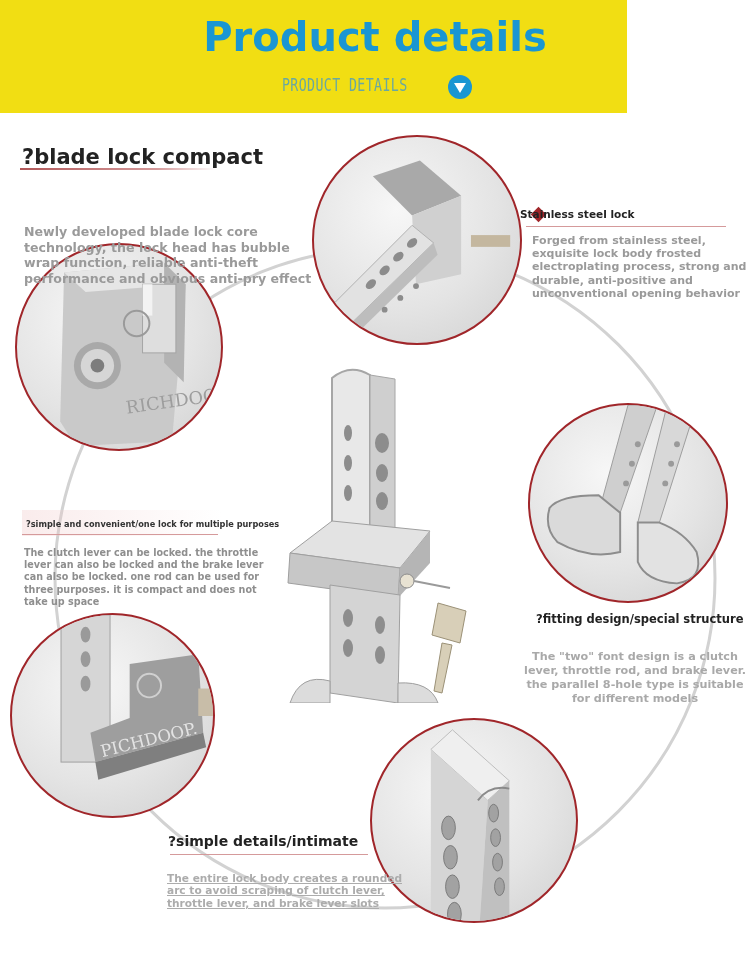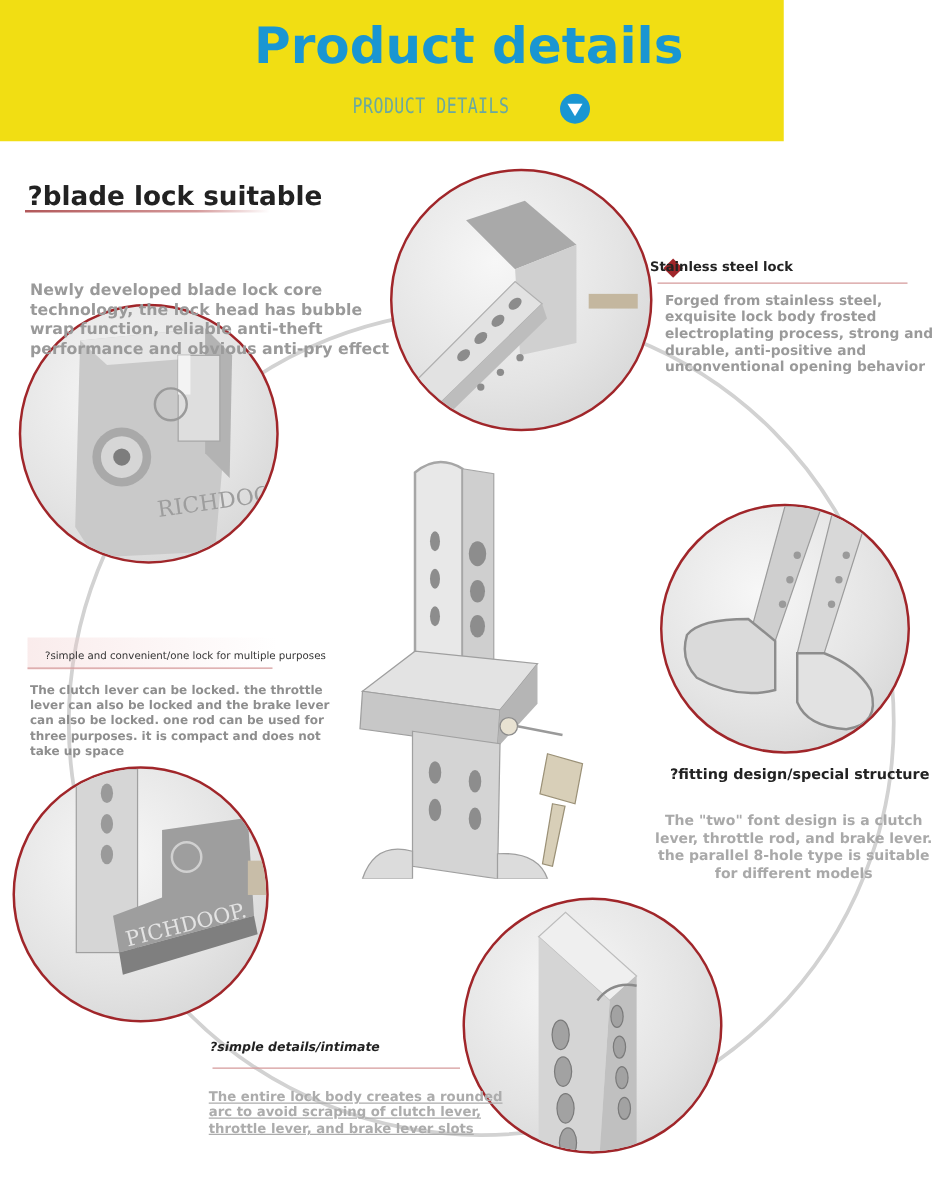--- a/index.html
+++ b/index.html
@@ -53,30 +53,30 @@
   .d1 { left: 24px; top: 68px; width: 290px; font-size: 12.6px; line-height: 15.5px; margin-top: 43px; }
 
   .bullet {
     position: absolute; left: 533px; top: 209px; width: 11px; height: 11px;
     background: #a0262a; transform: rotate(45deg);
   }
   .h2 { left: 520px; top: 95px; font-size: 10.5px; }
   .u2 { left: 526px; top: 226px; width: 200px; background: #d59a9b; height: 1px; }
   .d2 { left: 532px; top: 121px; width: 215px; font-size: 11px; line-height: 13.2px; }
 
-  .h3 { left: 36px; top: 406px; font-size: 8.2px; font-weight: normal; color: #333; }
+  .h3 { left: 26px; top: 406px; font-size: 8.2px; font-weight: bold; color: #333; }
   .u3 { left: 22px; top: 537px; width: 196px; height: 1px; background: #d59a9b; }
   .band3 { position: absolute; left: 22px; top: 513px; width: 200px; height: 26px;
     background: linear-gradient(90deg, rgba(240,200,200,0.35), rgba(255,255,255,0)); }
   .d3 { left: 24px; top: 434px; width: 250px; font-size: 9.6px; line-height: 12.2px; color: #8e8e8e; }
 
   .h4 { left: 536px; top: 499px; font-size: 11.5px; }
   .d4 { left: 524px; top: 537px; width: 222px; font-size: 11.2px; line-height: 14px; text-align: center; color: #a9a9a9; }
 
-  .h5 { left: 168px; top: 720px; font-size: 10px; font-style: italic; }
+  .h5 { left: 168px; top: 720px; font-size: 14px; }
   .u5 { left: 170px; top: 855px; width: 198px; height: 1px; background: #d59a9b; }
   .d5 { left: 167px; top: 759px; width: 240px; font-size: 10.6px; line-height: 12.4px; color: #acacac; text-decoration: underline; }
 </style>
 </head>
 <body>
 
 <div class="header">
   <div class="header-title">Product details</div>
   <div class="header-sub">PRODUCT DETAILS</div>
   <div class="header-arrow"></div>
@@ -196,21 +196,21 @@
         <ellipse cx="110" cy="262" rx="5" ry="9"></ellipse>
         <ellipse cx="110" cy="292" rx="5" ry="9"></ellipse>
       </g>
     <path d="M20,340 Q30,310 60,318 L60,340 Z" fill="#dcdcdc" stroke="#9f9f9f"></path>
     <path d="M128,320 Q160,318 168,340 L128,340 Z" fill="#dcdcdc" stroke="#9f9f9f"></path>
     <line x1="144" y1="218" x2="180" y2="225" stroke="#9a9a9a" stroke-width="2"></line>
     <polygon points="168,240 196,248 190,280 162,272" fill="#d8cfb8" stroke="#9b9177"></polygon>
     <polygon points="172,280 182,282 172,330 164,328" fill="#d8cfb8" stroke="#9b9177"></polygon>
   </svg>
 
-  <div class="heading-big h1">?blade lock suitable</div>
+  <div class="heading-big h1">?blade lock compact</div>
   <div class="underline u1" style="top:55px;"></div>
   <div class="desc d1">Newly developed blade lock core technology, the lock head has bubble wrap function, reliable anti-theft performance and obvious anti-pry effect</div>
 
   <div class="bullet" style="top:96px;"></div>
   <div class="heading-big h2">Stainless steel lock</div>
   <div class="underline u2" style="top:113px;"></div>
   <div class="desc d2">Forged from stainless steel, exquisite lock body frosted electroplating process, strong and durable, anti-positive and unconventional opening behavior</div>
 
   <div class="band3" style="top:397px;"></div>
   <div class="heading-big h3">?simple and convenient/one lock for multiple purposes</div>

